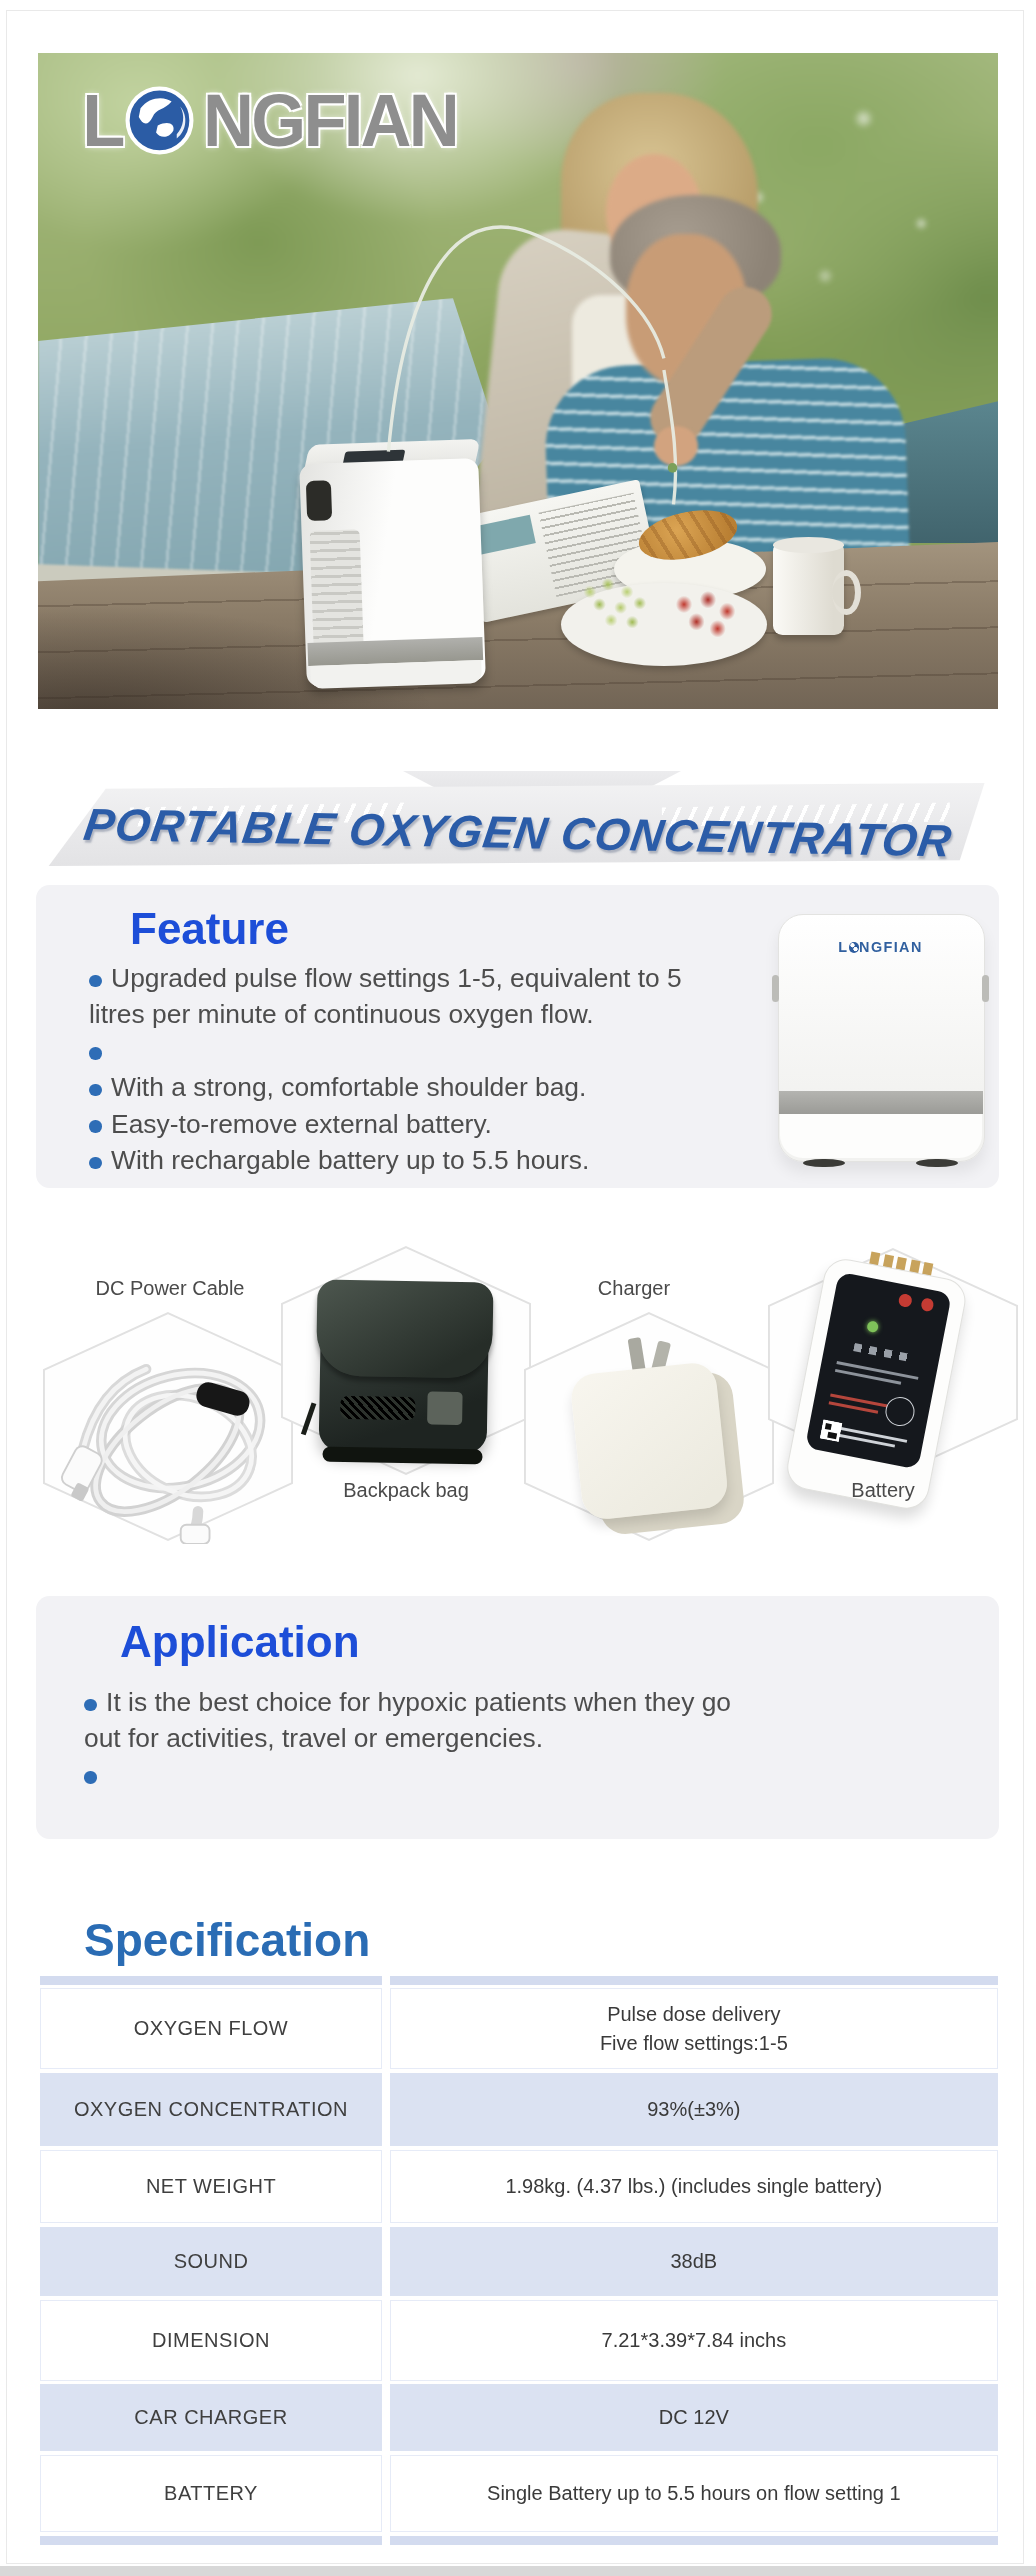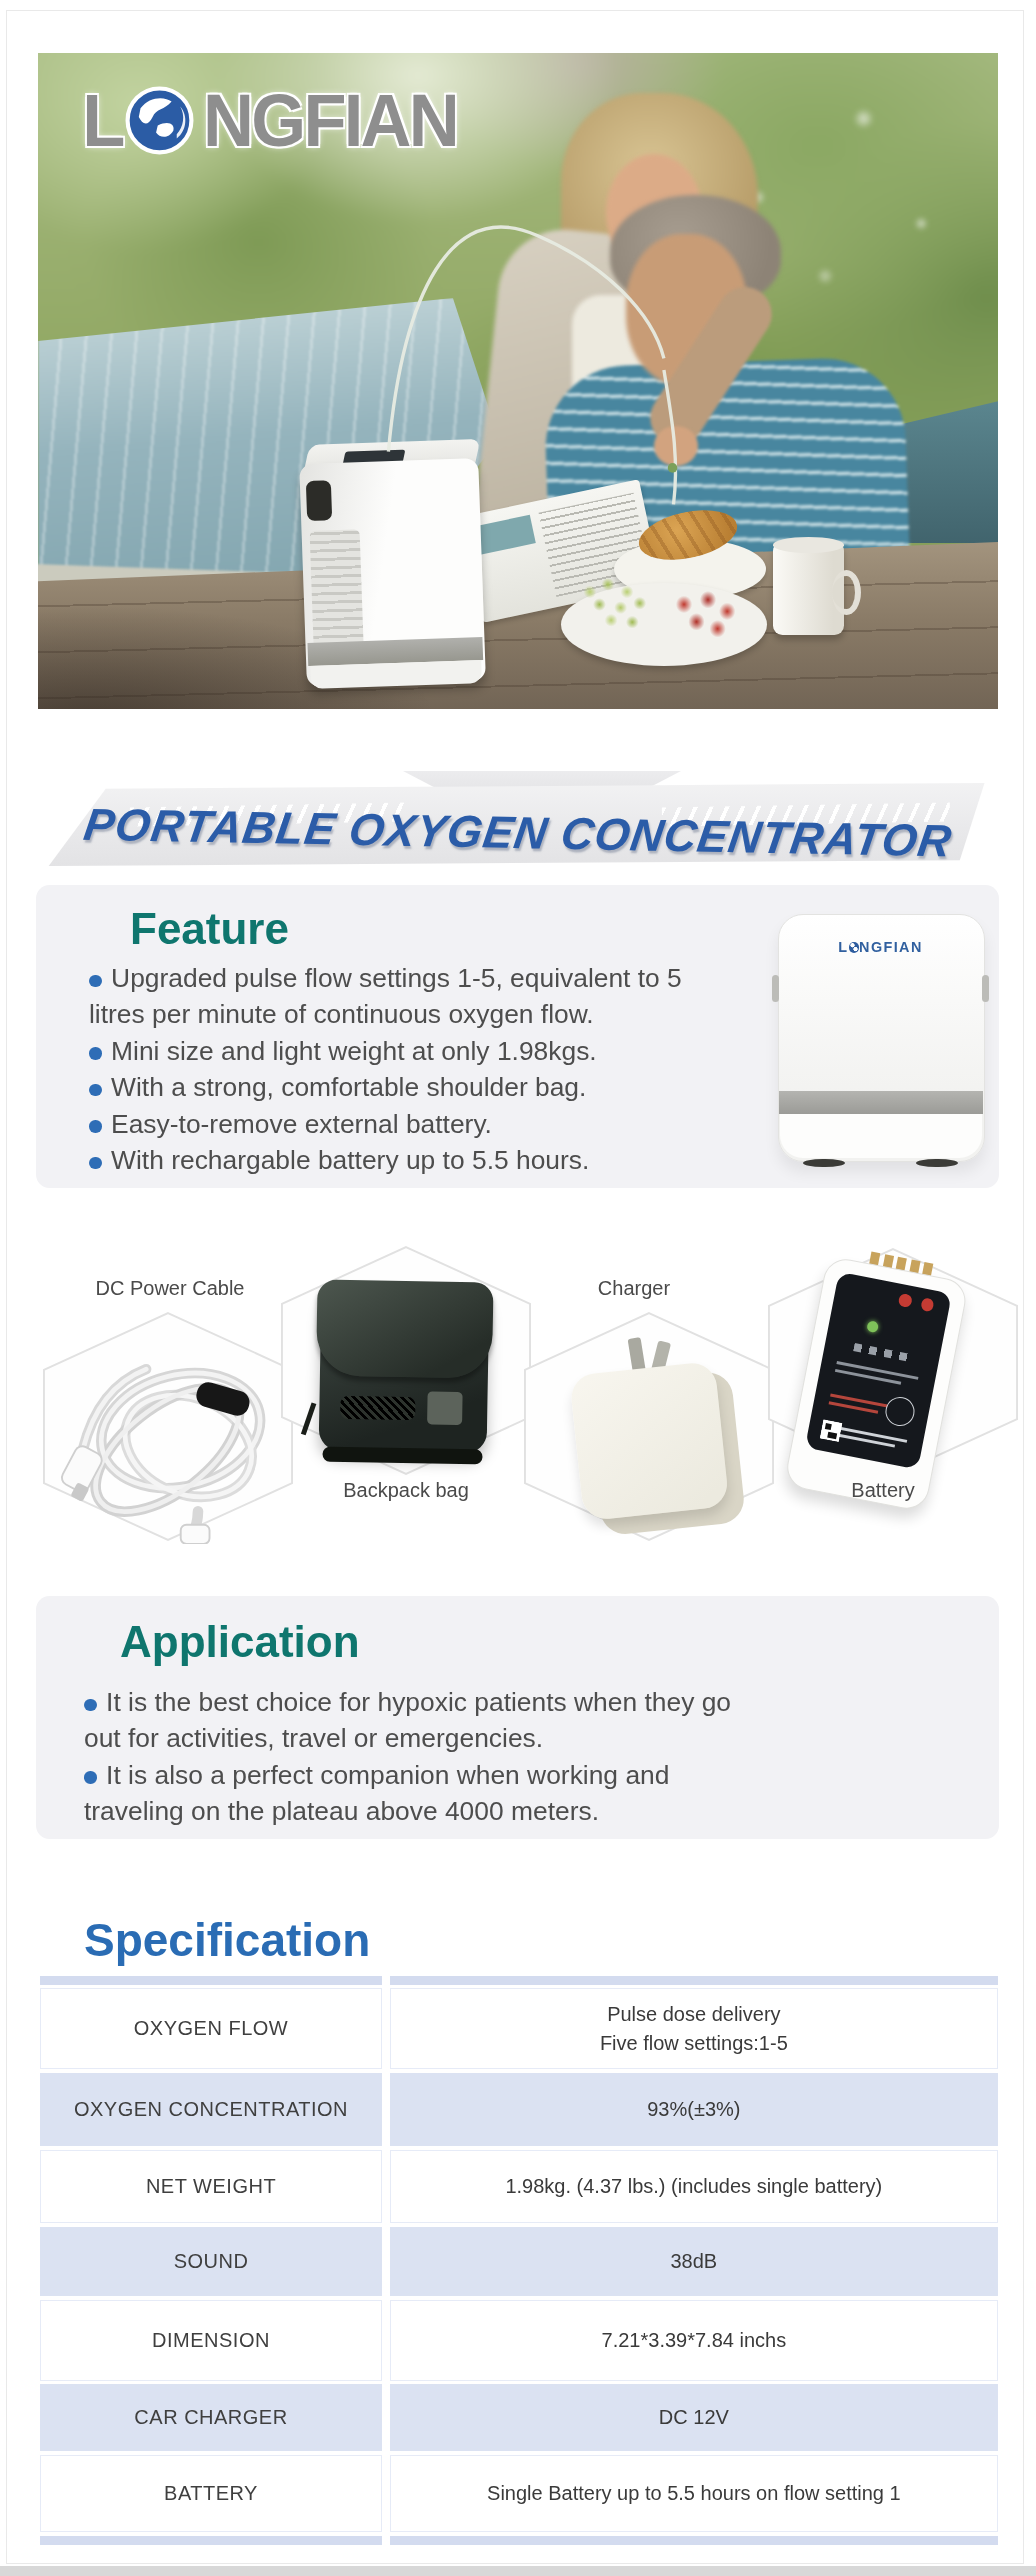--- a/index.html
+++ b/index.html
@@ -131,21 +131,21 @@
     background:repeating-linear-gradient(115deg,#ffffff 0 3.8px,rgba(255,255,255,0) 3.8px 14.4px);}
   .hatch.left{left:130px;width:278px;transform:rotate(-1deg);}
   .hatch.right{left:662px;width:288px;transform:rotate(-1deg);}
   .banner-title{position:absolute;left:518px;top:807px;z-index:4;white-space:nowrap;
     transform:translateX(-50%) rotate(1.1deg) skewX(-7deg);
     font-size:45px;font-weight:bold;font-style:italic;letter-spacing:1px;color:#2b5ca8;
     text-shadow:1.9px 2.9px 1.9px rgba(125,135,155,.55);}
 
   
   .section{position:absolute;left:36px;width:963px;background:#f2f2f5;border-radius:13.4px;}
-  .sec-title{font-size:44px;font-weight:bold;color:#0f766e;}
+  .sec-title{font-size:44px;font-weight:bold;color:#1d4ed8;}
   .bullets{font-size:26.4px;color:#4d4d4d;line-height:1.38;}
   .dot{display:inline-block;width:12.5px;height:12.5px;border-radius:50%;background:#2e6db6;margin-right:9.6px;}
   .feature{top:885px;height:303px;}
   .feature .sec-title{position:absolute;left:94px;top:19px;}
   .feature .bullets{position:absolute;left:53px;top:75px;width:624px;}
   .application{top:1596px;height:243px;}
   .application .sec-title{position:absolute;left:84px;top:21px;}
   .application .bullets{position:absolute;left:48px;top:88px;width:653px;}
 
   
@@ -277,21 +277,21 @@
   <div class="notch"></div>
   <div class="banner"></div>
   <div class="hatch left"></div>
   <div class="hatch right"></div>
   <div class="banner-title">PORTABLE OXYGEN CONCENTRATOR</div>
 
   <section class="section feature">
     <div class="sec-title">Feature</div>
     <div class="bullets">
       <div><span class="dot"></span><span>Upgraded pulse flow settings 1-5, equivalent to 5 litres per minute of continuous oxygen flow.</span></div>
-      <div><span class="dot"></span><span>Mini size and light weight at only 1.98kgs.</span></div>
+      <div><span class="dot"></span></div>
       <div><span class="dot"></span><span>With a strong, comfortable shoulder bag.</span></div>
       <div><span class="dot"></span><span>Easy-to-remove external battery.</span></div>
       <div><span class="dot"></span><span>With rechargable battery up to 5.5 hours.</span></div>
     </div>
     <div class="f-prod">
       <div class="f-body"></div>
       <div class="f-logo">
         <span>L</span><span class="f-globe"></span><span>NGFIAN</span>
       </div>
       <div class="f-tab" style="left:1.9px;"></div>
@@ -377,21 +377,21 @@
 
   <div class="acc-label" style="left:170px;top:1277px;">DC Power Cable</div>
   <div class="acc-label" style="left:634px;top:1277px;">Charger</div>
   <div class="acc-label" style="left:406px;top:1479px;">Backpack bag</div>
   <div class="acc-label" style="left:883px;top:1479px;">Battery</div>
 
   <section class="section application">
     <div class="sec-title">Application</div>
     <div class="bullets">
       <div><span class="dot"></span><span>It is the best choice for hypoxic patients when they go out for activities, travel or emergencies.</span></div>
-      <div><span class="dot"></span><span>It is also a perfect companion when working and traveling on the plateau above 4000 meters.</span></div>
+      <div><span class="dot"></span></div>
     </div>
   </section>
 
   <div class="spec-title">Specification</div>
   <div class="spec-table">
     <div class="cell strip"></div>
     <div class="cell strip"></div>
 
     <div class="cell k w">OXYGEN FLOW</div>
     <div class="cell v w">

